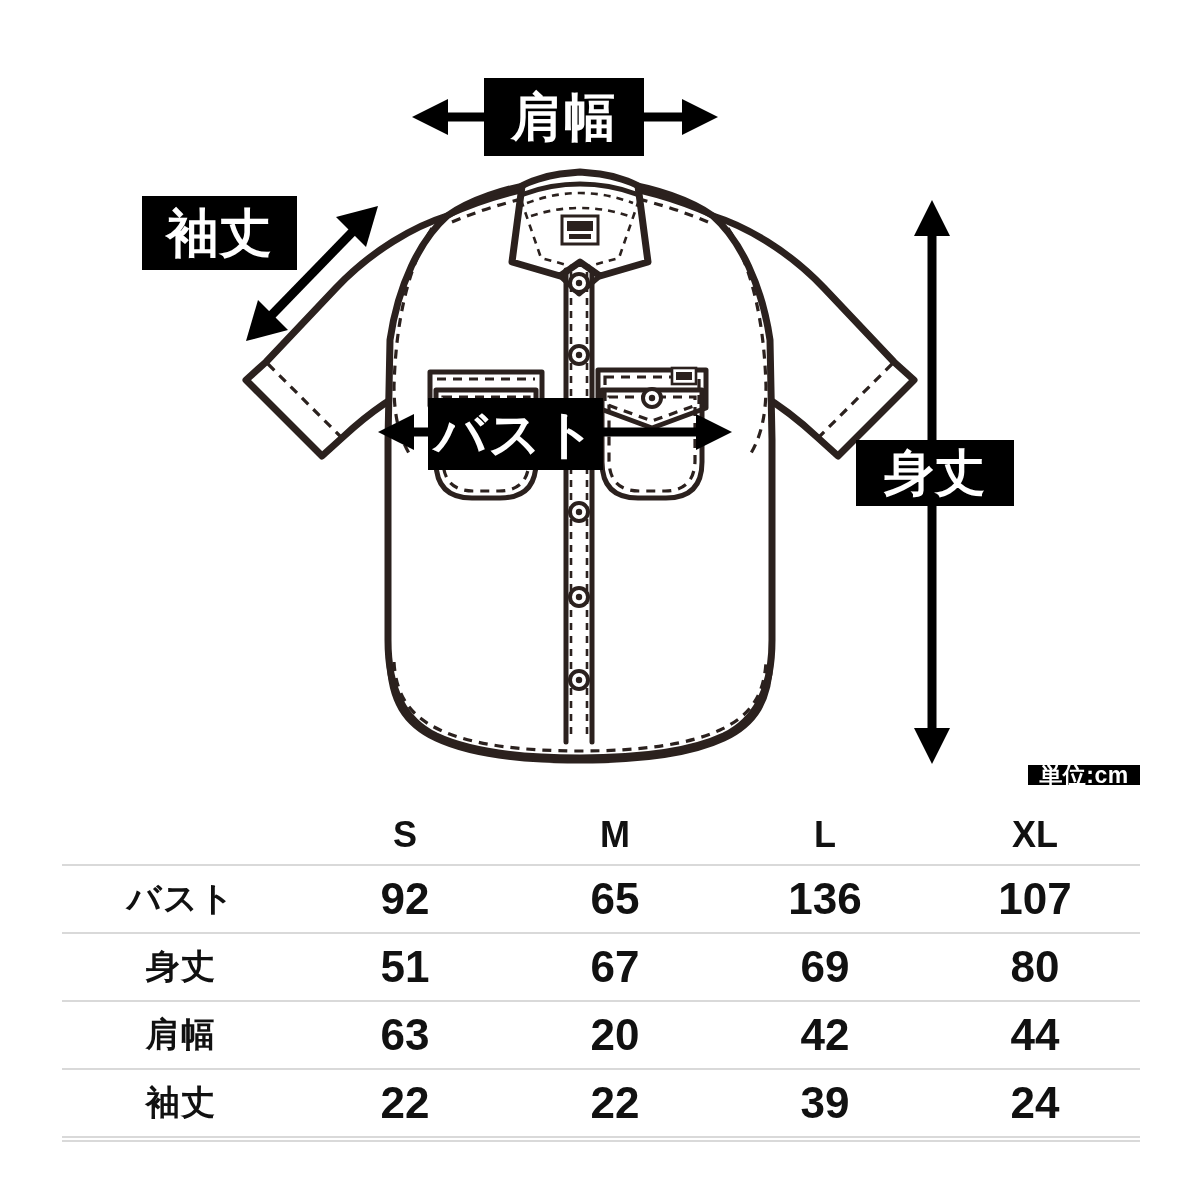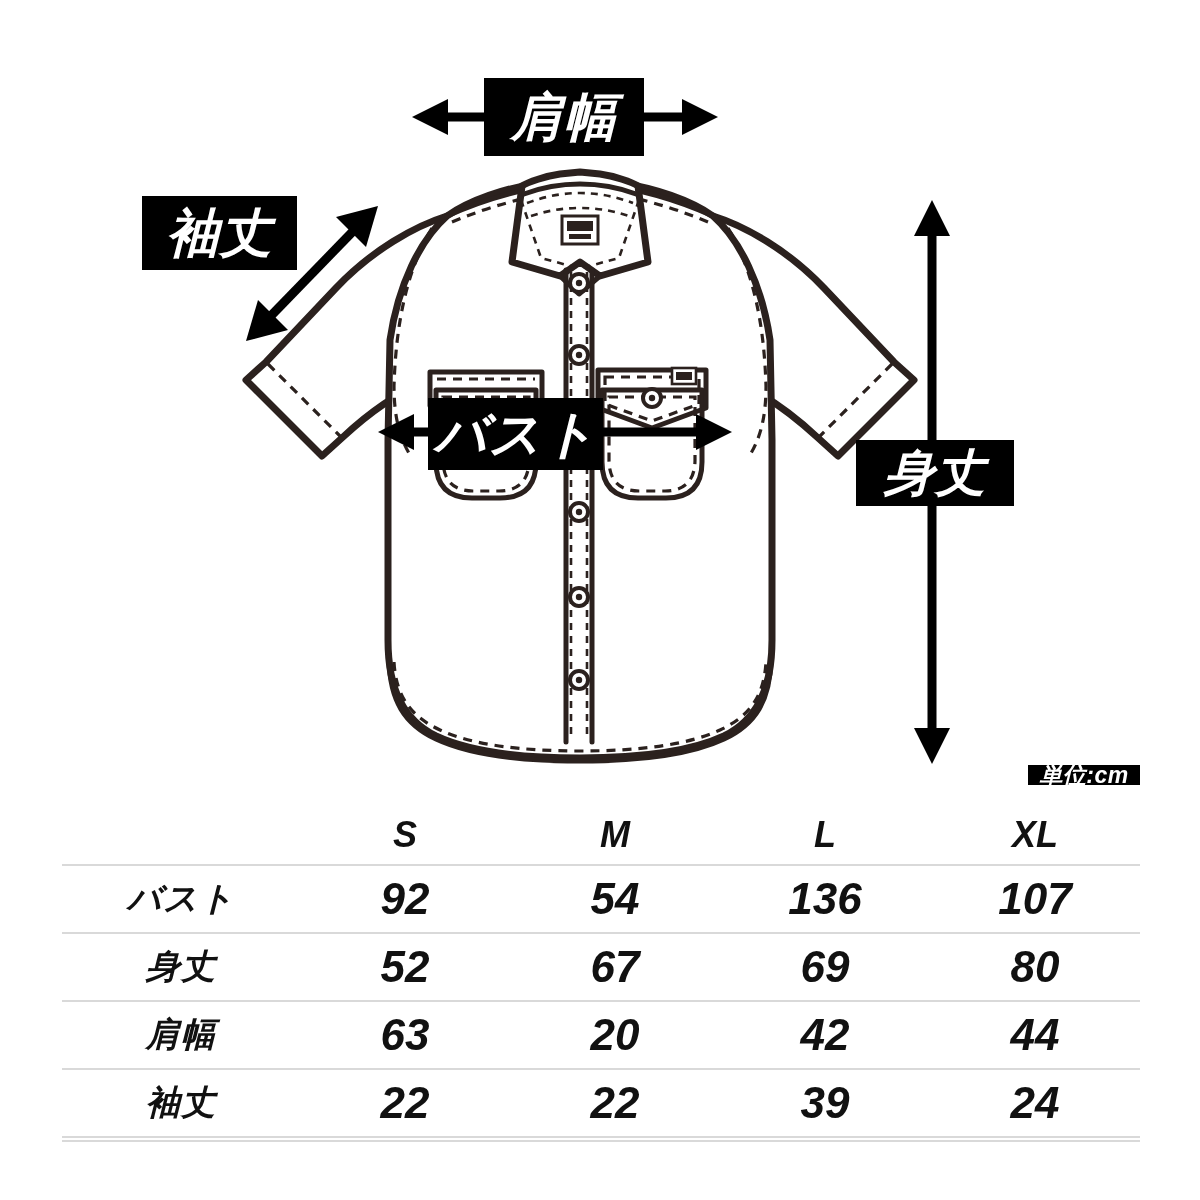--- a/index.html
+++ b/index.html
@@ -12,21 +12,20 @@
     height: 1200px;
     font-family: "Liberation Sans", sans-serif;
     color: #111111;
     overflow: hidden;
     position: relative;
   }
   #root {
     position: relative;
     width: 1200px;
     height: 1200px;
-    font-style: italic;
   }
 
   
   .diagram {
     position: absolute;
     left: 0;
     top: 0;
     width: 1200px;
     height: 800px;
   }
@@ -355,27 +354,27 @@
         <th>S</th>
         <th>M</th>
         <th>L</th>
         <th>XL</th>
       </tr>
     </thead>
     <tbody>
       <tr>
         <th>バスト</th>
         <td>92</td>
-        <td>54</td>
+        <td>65</td>
         <td>136</td>
         <td>107</td>
       </tr>
       <tr>
         <th>身丈</th>
-        <td>52</td>
+        <td>51</td>
         <td>67</td>
         <td>69</td>
         <td>80</td>
       </tr>
       <tr>
         <th>肩幅</th>
         <td>63</td>
         <td>20</td>
         <td>42</td>
         <td>44</td>

